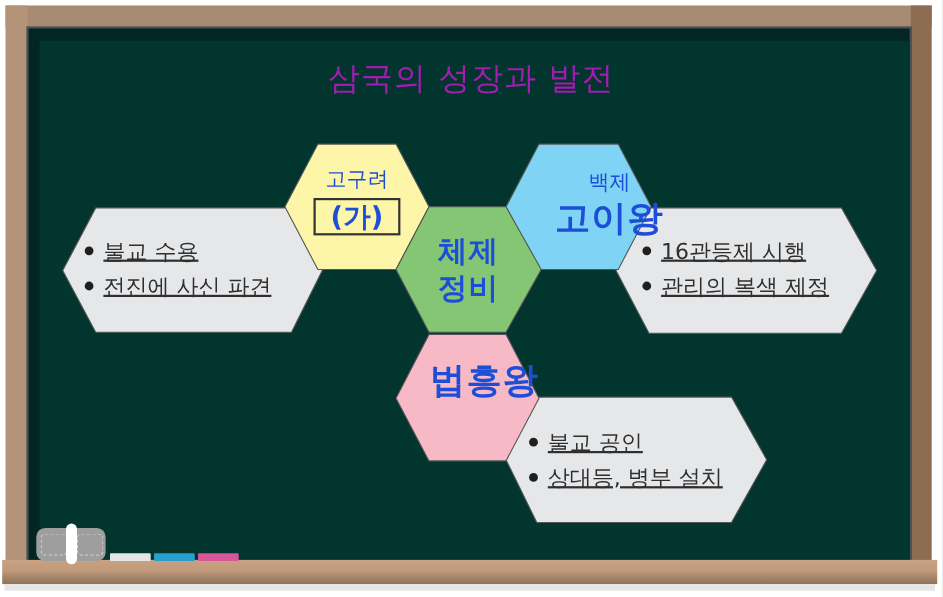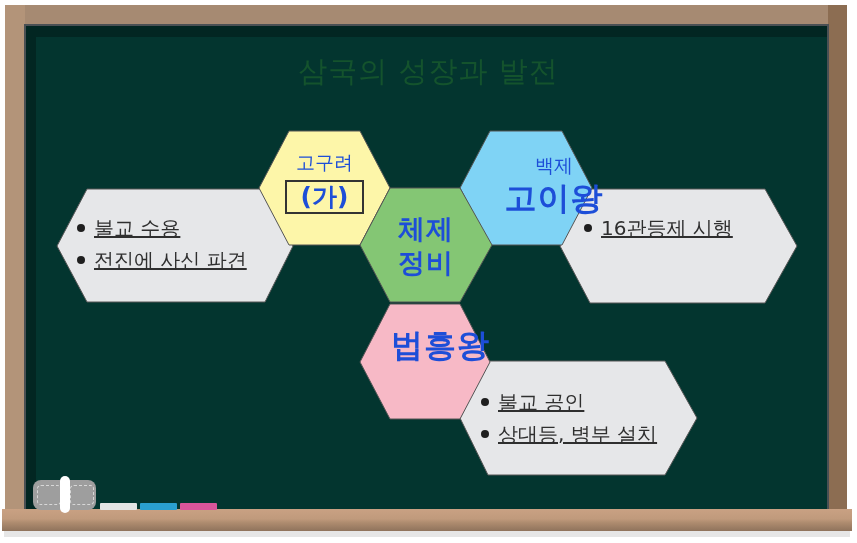--- a/index.html
+++ b/index.html
@@ -7,21 +7,21 @@
          font-family:"DejaVu Sans", "Liberation Sans", sans-serif; }
   .frame-top { position:absolute; left:5px; top:5px; width:842px; height:20px; background:#a68a72; }
   .frame-left { position:absolute; left:5px; top:5px; width:20px; height:505px; background:#b39479; }
   .frame-right { position:absolute; left:828px; top:5px; width:19px; height:505px; background:#8c6d52; }
   .board-outer { position:absolute; left:24px; top:24px; width:805px; height:486px; background:#4a5054; }
   .board-shadow { position:absolute; left:26px; top:26px; width:801px; height:484px; background:#022622; }
   .board { position:absolute; left:36px; top:37px; width:791px; height:473px; background:#03352f; }
   .ledge { position:absolute; left:2px; top:509px; width:850px; height:22px;
            background:linear-gradient(#c9a183 0%, #c09a7c 45%, #b08d70 60%, #8f735c 100%); }
   .ledge-shadow { position:absolute; left:4px; top:531px; width:846px; height:6px; background:#e6e6e6; }
-  .title { position:absolute; left:0; top:52px; width:857px; text-align:center; color:#14532d;
+  .title { position:absolute; left:0; top:52px; width:857px; text-align:center; color:#a21caf;
            font-size:29px; letter-spacing:1px; }
   svg.diag { position:absolute; left:0; top:0; }
   .txt { position:absolute; color:#1d4ed8; text-align:center; }
   .bullets { position:absolute; color:#2f2f2f; font-size:20px; line-height:32px; white-space:nowrap;text-decoration:underline; }
   .bullets .b { display:flex; align-items:center; }
   .bullets .dot { display:inline-block; width:8px; height:8px; border-radius:50%; background:#1f1f1f; margin-right:9px; }
   .small { font-size:19px; }
   .big { font-size:32px; font-weight:bold; letter-spacing:1px; }
   .box { display:inline-block; border:2px solid #333; padding:0 14px; font-size:25px; font-weight:bold; line-height:30px; }
   .eraser { position:absolute; left:33px; top:480px; width:63px; height:30px; background:#9e9e9e; border-radius:8px; }
@@ -88,20 +88,24 @@
       <span class="dot"></span>
       <span>전진에 사신 파견</span>
     </div>
 </div>
 
 <div class="bullets" style="left:584px; top:212px;">
   <div class="b">
       <span class="dot"></span>
       <span>16관등제 시행</span>
     </div>
+  <div class="b">
+      <span class="dot"></span>
+      <span>관리의 복색 제정</span>
+    </div>
 </div>
 
 <div class="bullets" style="left:481px; top:386px;">
   <div class="b">
       <span class="dot"></span>
       <span>불교 공인</span>
     </div>
   <div class="b">
       <span class="dot"></span>
       <span>상대등, 병부 설치</span>

